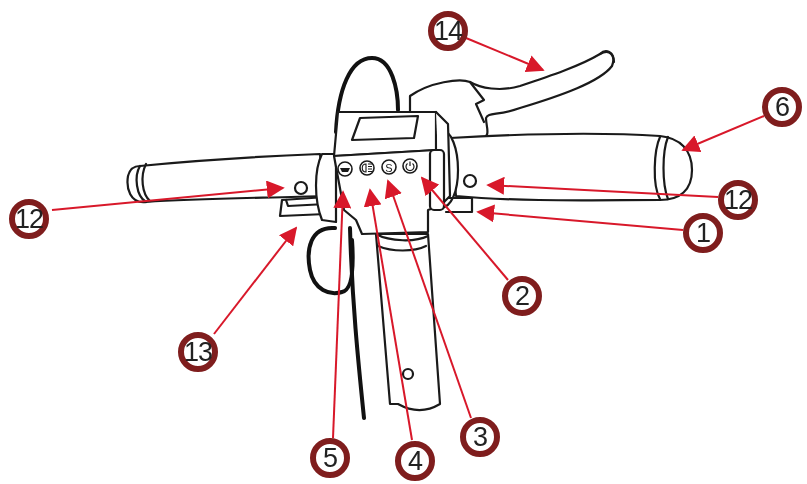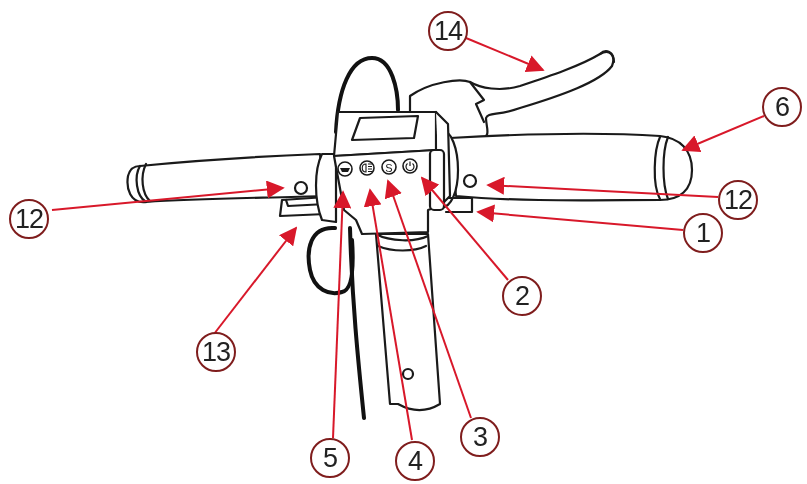--- a/index.html
+++ b/index.html
@@ -1,19 +1,19 @@
 <!DOCTYPE html>
 <html><head>
   <meta charset="utf-8">
   <style>
     html, body { margin: 0; padding: 0; background: #ffffff; }
     body { width: 807px; height: 484px; overflow: hidden; position: relative; font-family: "Liberation Sans", sans-serif; }
     svg#diagram { position: absolute; left: 0; top: 0; }
     .callout { position: absolute; width: 40px; height: 40px; margin-left: -20px; margin-top: -20px;
-      border: 2px solid #7f1d1d; border-radius: 50%; box-sizing: border-box; background: #fff;
+      border: 6px solid #7f1d1d; border-radius: 50%; box-sizing: border-box; background: #fff;
       display: flex; align-items: center; justify-content: center;
       font-family: "Liberation Sans", sans-serif; font-size: 27px; color: #222; line-height: 1; letter-spacing: -1px; }
     .line { stroke: #1a1a1a; stroke-width: 2.2; fill: none; stroke-linejoin: round; stroke-linecap: round; }
     .thick { stroke: #111; stroke-width: 4; fill: none; stroke-linecap: round; }
     .fillw { fill: #fff; }
     .arrow { stroke: #d8182a; stroke-width: 2; fill: none; }
     .btn { stroke: #1a1a1a; stroke-width: 1.6; fill: #fff; }
   </style>
 </head>
 <body>
@@ -105,16 +105,16 @@
     <line class="arrow" x1="333" y1="438" x2="343" y2="192" marker-end="url(#ah)"></line>
   </g>
 </svg>
 
 <div class="callout" style="left:448px;top:31px;">14</div>
 <div class="callout" style="left:782px;top:107px;">6</div>
 <div class="callout" style="left:29px;top:219px;">12</div>
 <div class="callout" style="left:738px;top:200px;">12</div>
 <div class="callout" style="left:703px;top:233px;">1</div>
 <div class="callout" style="left:522px;top:296px;">2</div>
-<div class="callout" style="left:216px;top:352px;">13</div>
+<div class="callout" style="left:198px;top:352px;">13</div>
 <div class="callout" style="left:480px;top:437px;">3</div>
 <div class="callout" style="left:415px;top:461px;">4</div>
 <div class="callout" style="left:330px;top:458px;">5</div>
 
 </body></html>

